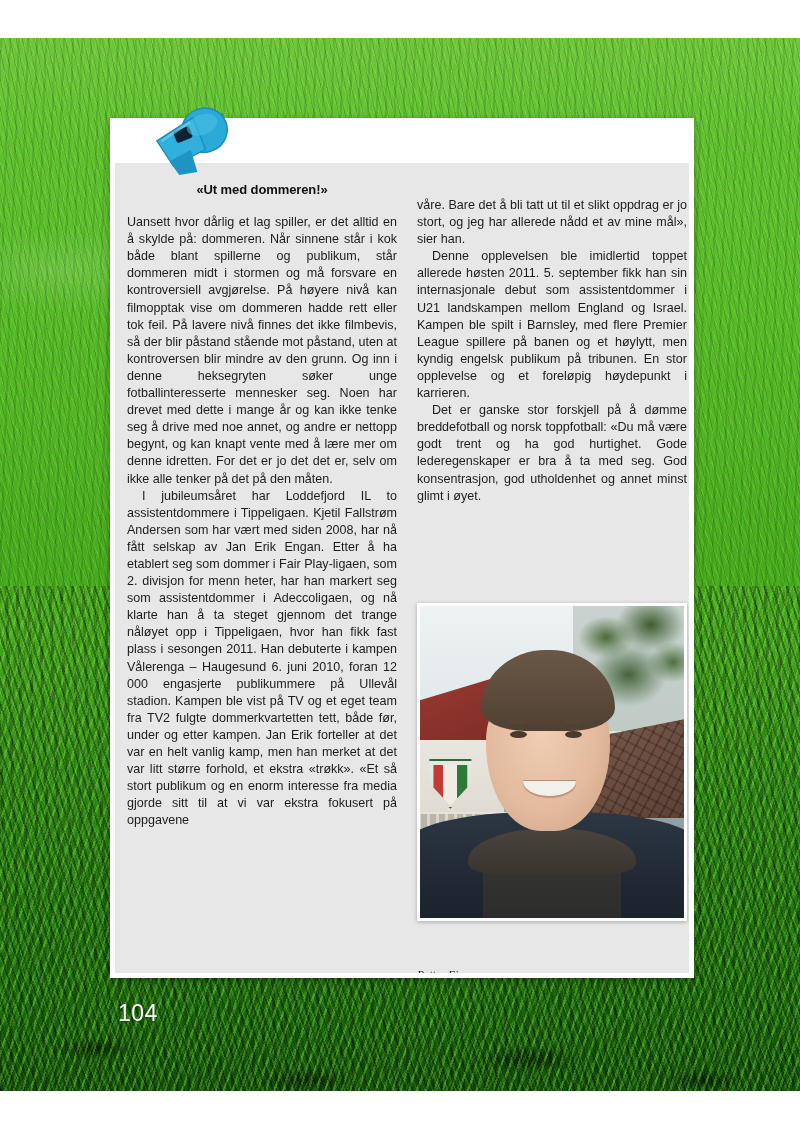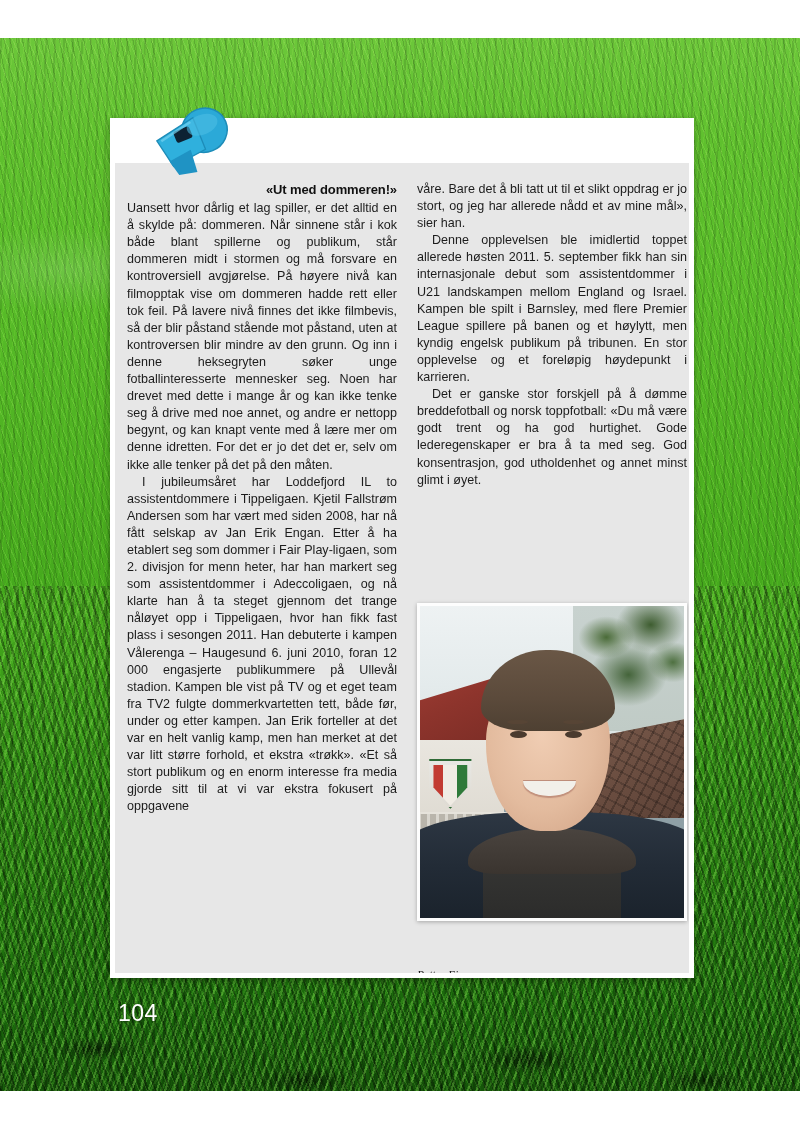--- a/index.html
+++ b/index.html
@@ -162,30 +162,30 @@
     hyphens: none;
   }
   .col-left  { left: 12px; }
   .col-right { left: 302px; }
 
   .subhead {
     font-size: 13px;
     font-weight: bold;
     color: #111111;
     margin: 0 0 2px 0;
-    text-align: right;
+    text-align: center;
     letter-spacing: -0.1px;
   }
 
   .col p {
     margin: 0;
     text-indent: 15px;
     text-align: justify;
   }
-  .col p.first { text-indent: 0; }
+  .col p.first { text-indent: 0; margin-top: 16px; }
 
   
   .photo-frame {
     position: absolute;
     left: 302px;
     top: 440px;
     width: 270px;
     height: 318px;
     background: #fdfdfd;
     padding: 3px;

